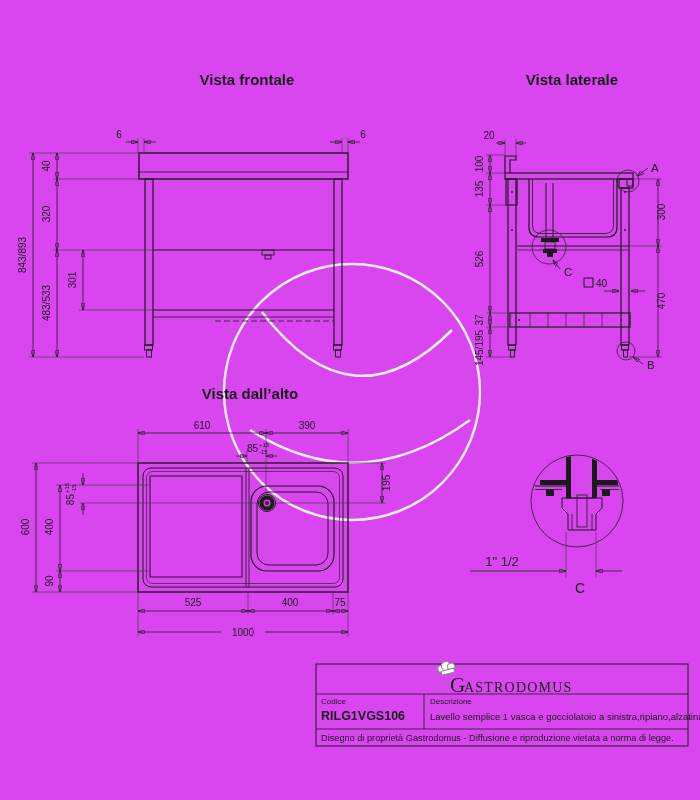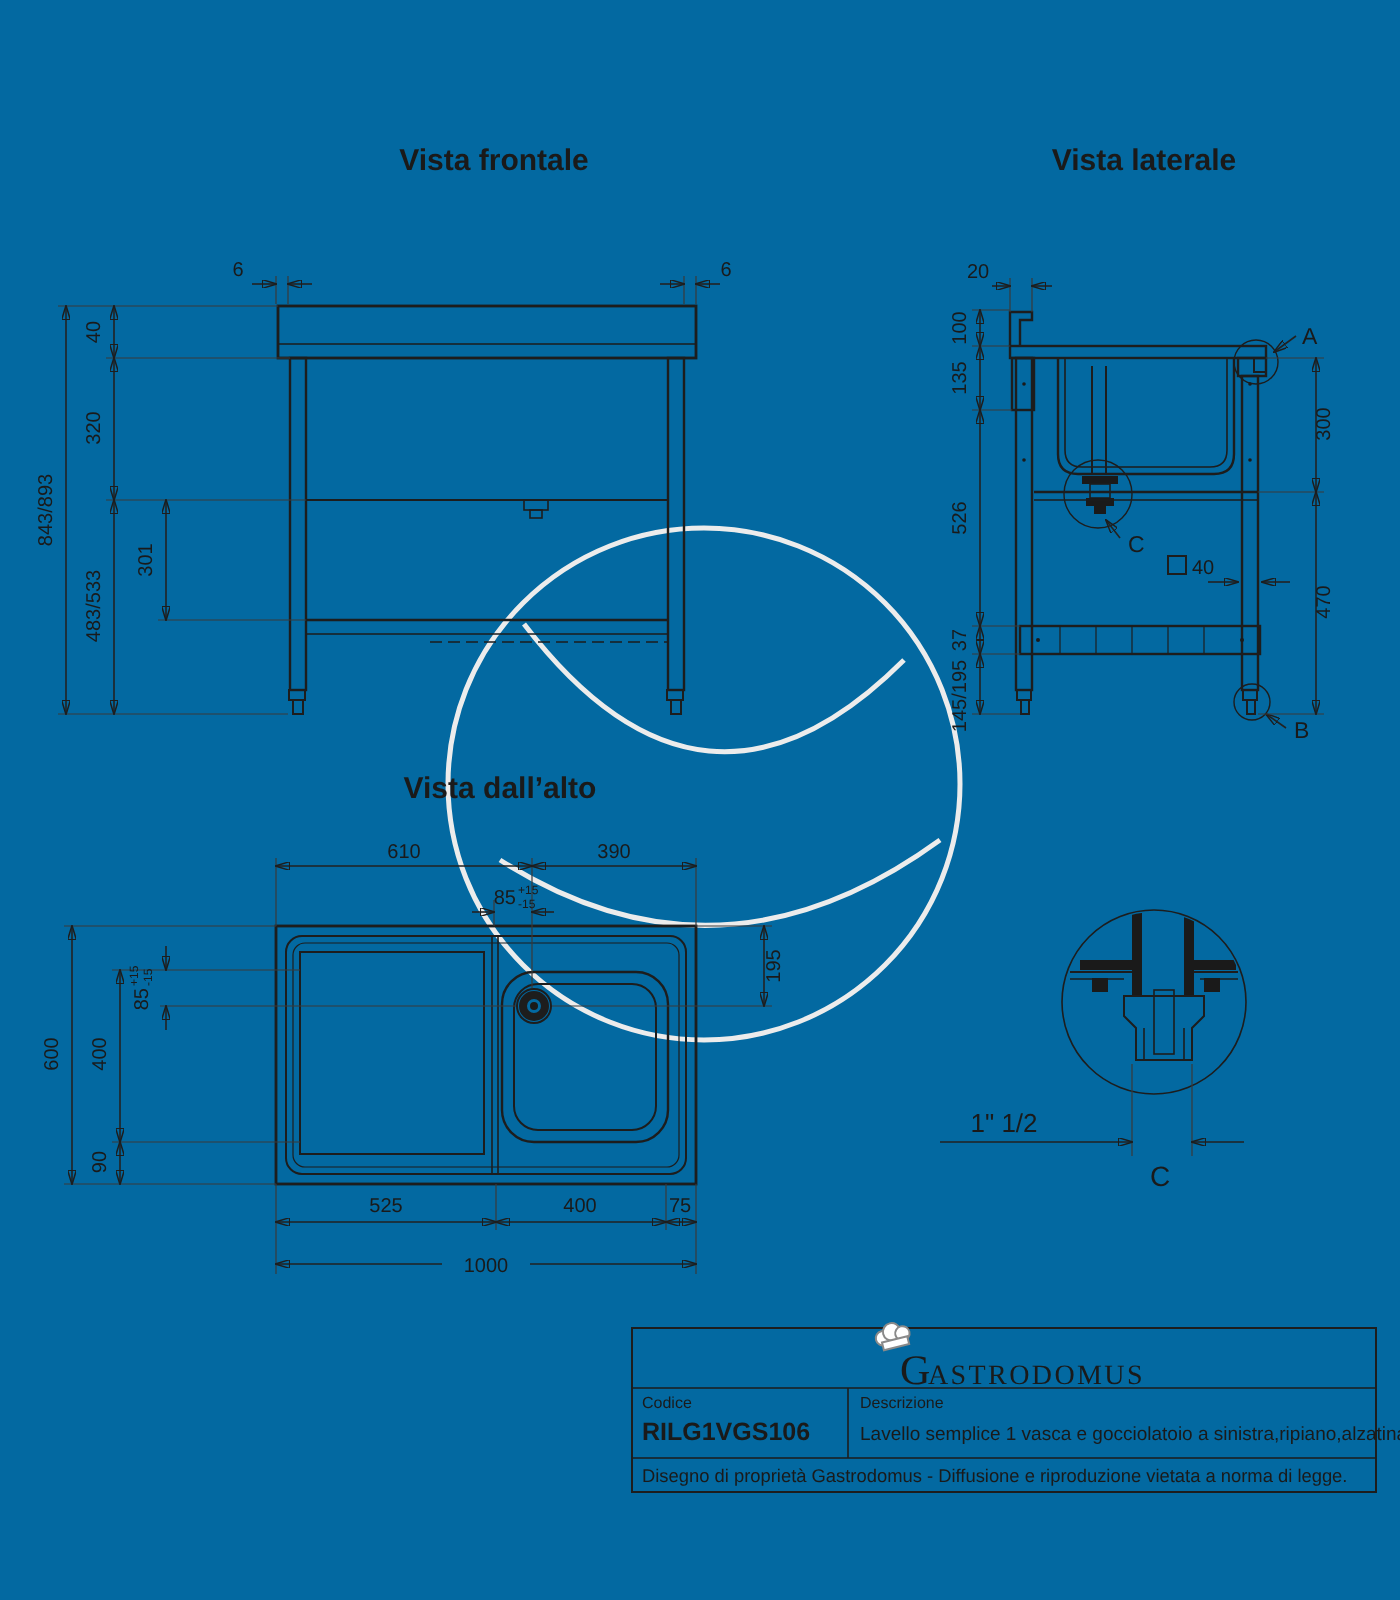--- a/index.html
+++ b/index.html
@@ -1,16 +1,16 @@
 <!DOCTYPE html>
 <html><head>
 <meta charset="utf-8">
 <style>
   html,body { margin:0; padding:0; background:#fff; }
-  .sheet { position:relative; width:700px; height:800px; background:#0369a1; overflow:hidden; }
+  .sheet { position:relative; width:700px; height:800px; background:#d946ef; overflow:hidden; }
   svg text { fill:#1a1a1a; stroke:none; font-family:"Liberation Sans",sans-serif; }
   svg line, svg path, svg rect, svg circle, svg ellipse { stroke:#1d1d1d; fill:none; }
   .vtitle { font-weight:bold; font-size:15px; }
   .dim  { font-size:10px; }
   .tol  { font-size:6px; }
   .lbl  { font-size:11.5px; }
   .big  { font-size:13px; }
   .clbl { font-size:14px; }
   .w06 { stroke-width:.6; }
   .w07 { stroke-width:.7; }

